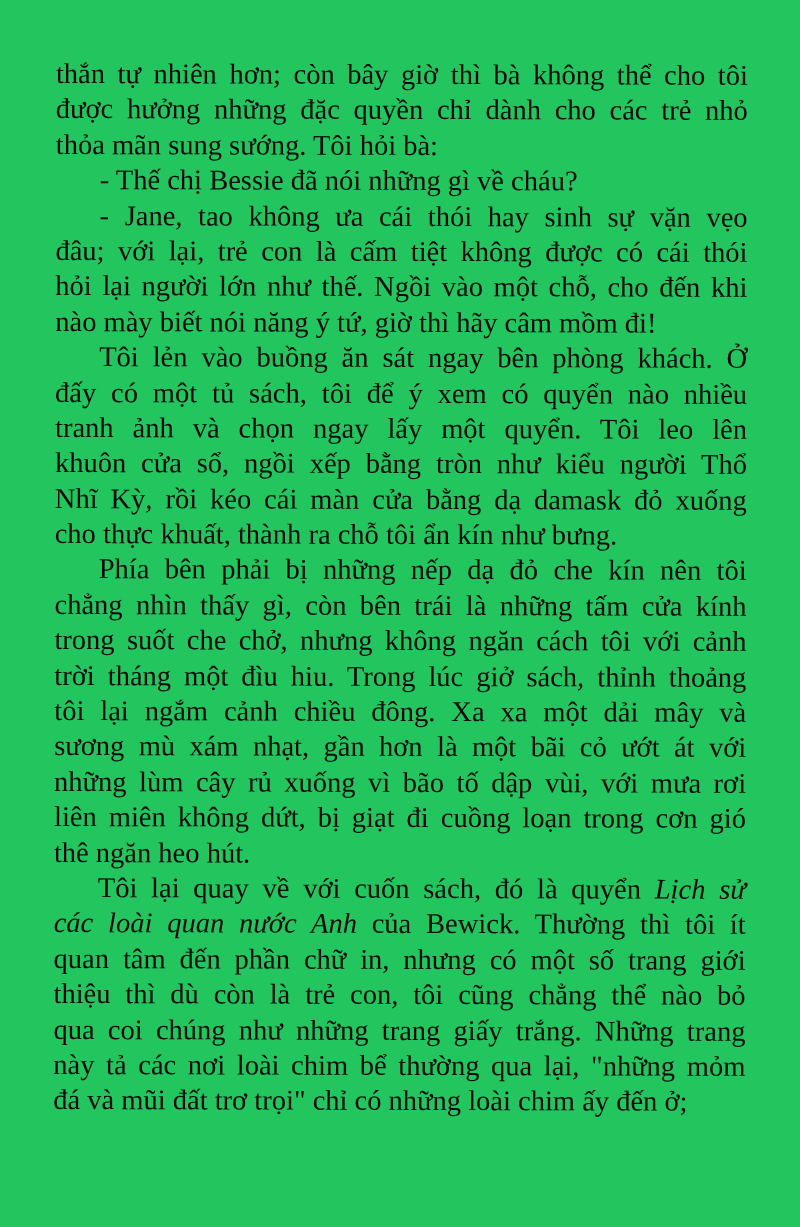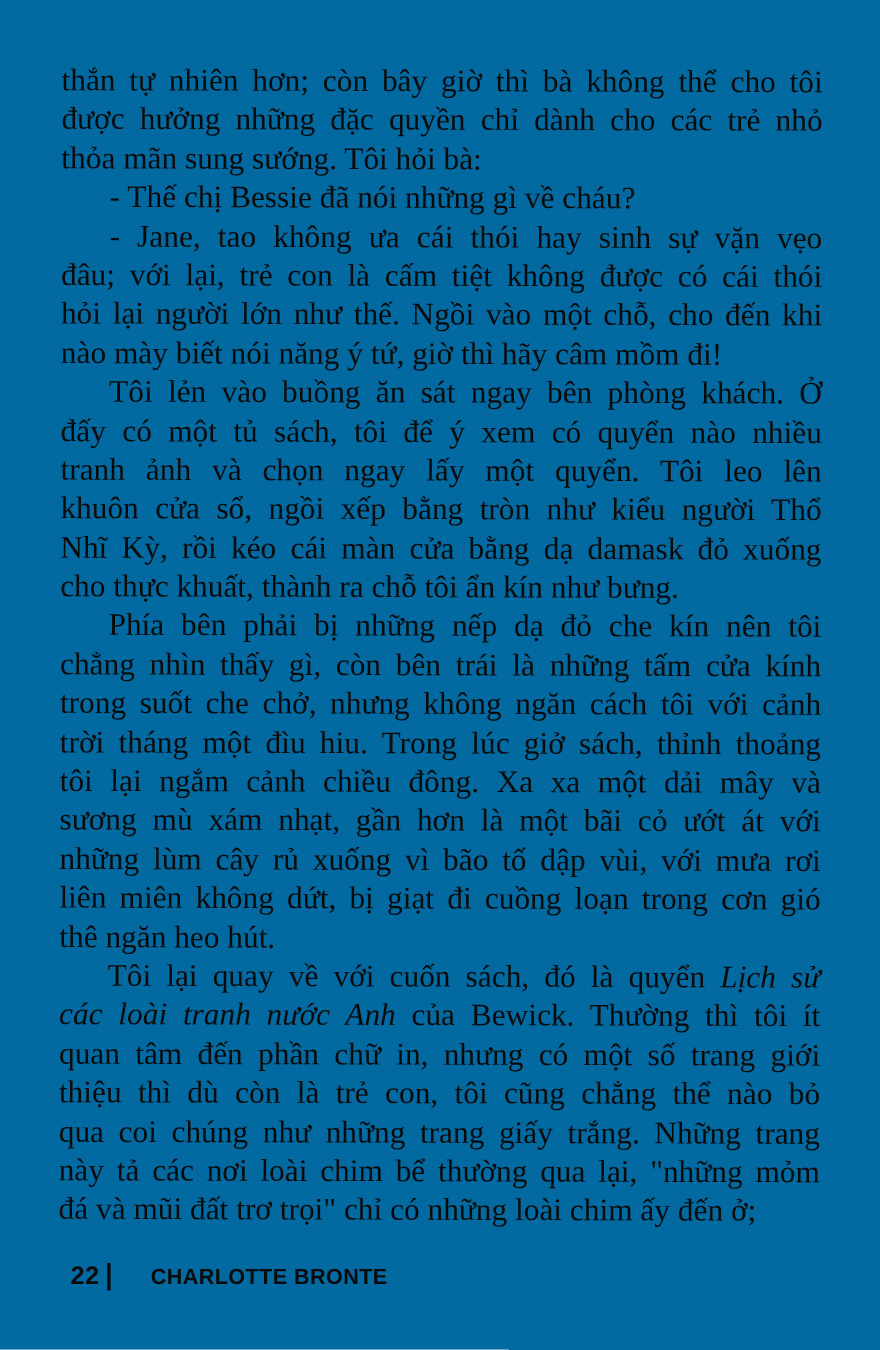--- a/index.html
+++ b/index.html
@@ -4,21 +4,21 @@
 <style>
   html, body {
     margin: 0;
     padding: 0;
     background: #ffffff;
   }
   .book-page {
     position: relative;
     width: 800px;
     height: 1227px;
-    background: #0369a1;
+    background: #22c55e;
     overflow: hidden;
     font-family: "Liberation Serif", "DejaVu Serif", serif;
   }
   .text-block {
     position: absolute;
     top: 56px;
     left: 56px;
     width: 692px;
     font-size: 28.5px;
     line-height: 35.4px;
@@ -95,27 +95,22 @@
       <div class="text-line indent"><span>Phía bên phải bị những nếp dạ đỏ che kín nên tôi</span></div>
       <div class="text-line"><span>chẳng nhìn thấy gì, còn bên trái là những tấm cửa kính</span></div>
       <div class="text-line"><span>trong suốt che chở, nhưng không ngăn cách tôi với cảnh</span></div>
       <div class="text-line"><span>trời tháng một đìu hiu. Trong lúc giở sách, thỉnh thoảng</span></div>
       <div class="text-line"><span>tôi lại ngắm cảnh chiều đông. Xa xa một dải mây và</span></div>
       <div class="text-line"><span>sương mù xám nhạt, gần hơn là một bãi cỏ ướt át với</span></div>
       <div class="text-line"><span>những lùm cây rủ xuống vì bão tố dập vùi, với mưa rơi</span></div>
       <div class="text-line"><span>liên miên không dứt, bị giạt đi cuồng loạn trong cơn gió</span></div>
       <div class="text-line last"><span>thê ngăn heo hút.</span></div>
       <div class="text-line indent"><span>Tôi lại quay về với cuốn sách, đó là quyển </span><em>Lịch sử</em></div>
-      <div class="text-line"><em>các loài tranh nước Anh</em><span> của Bewick. Thường thì tôi ít</span></div>
+      <div class="text-line"><em>các loài quan nước Anh</em><span> của Bewick. Thường thì tôi ít</span></div>
       <div class="text-line"><span>quan tâm đến phần chữ in, nhưng có một số trang giới</span></div>
       <div class="text-line"><span>thiệu thì dù còn là trẻ con, tôi cũng chẳng thể nào bỏ</span></div>
       <div class="text-line"><span>qua coi chúng như những trang giấy trắng. Những trang</span></div>
       <div class="text-line"><span>này tả các nơi loài chim bể thường qua lại, "những mỏm</span></div>
       <div class="text-line last"><span>đá và mũi đất trơ trọi" chỉ có những loài chim ấy đến ở;</span></div>
     </div>
 
-  <div class="page-footer">
-    <span class="page-number">22</span>
-    <span class="footer-separator">|</span>
-    <span class="author-name">CHARLOTTE BRONTE</span>
-  </div>
 
 </div>
 
 </body></html>

